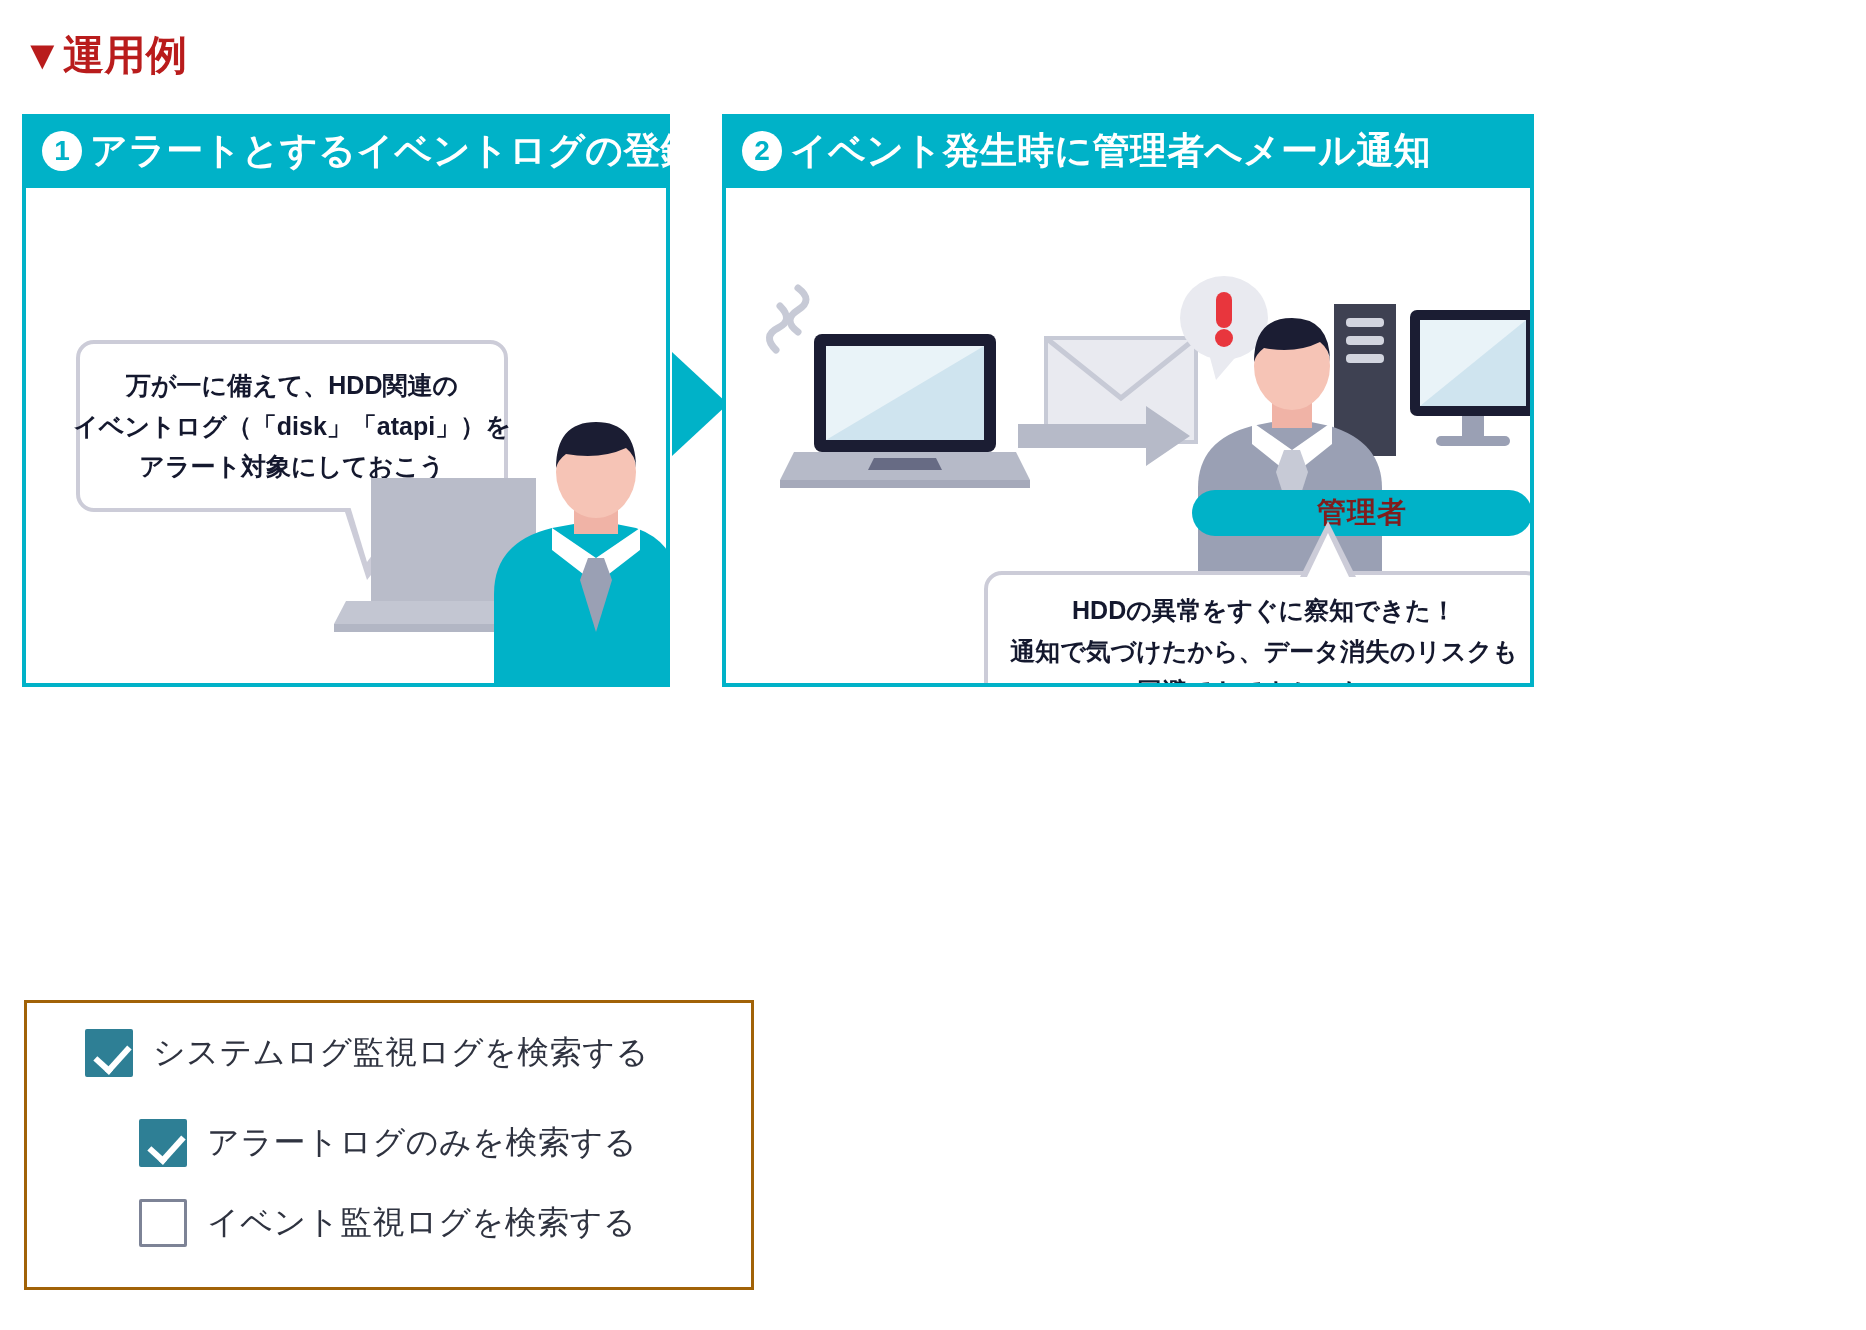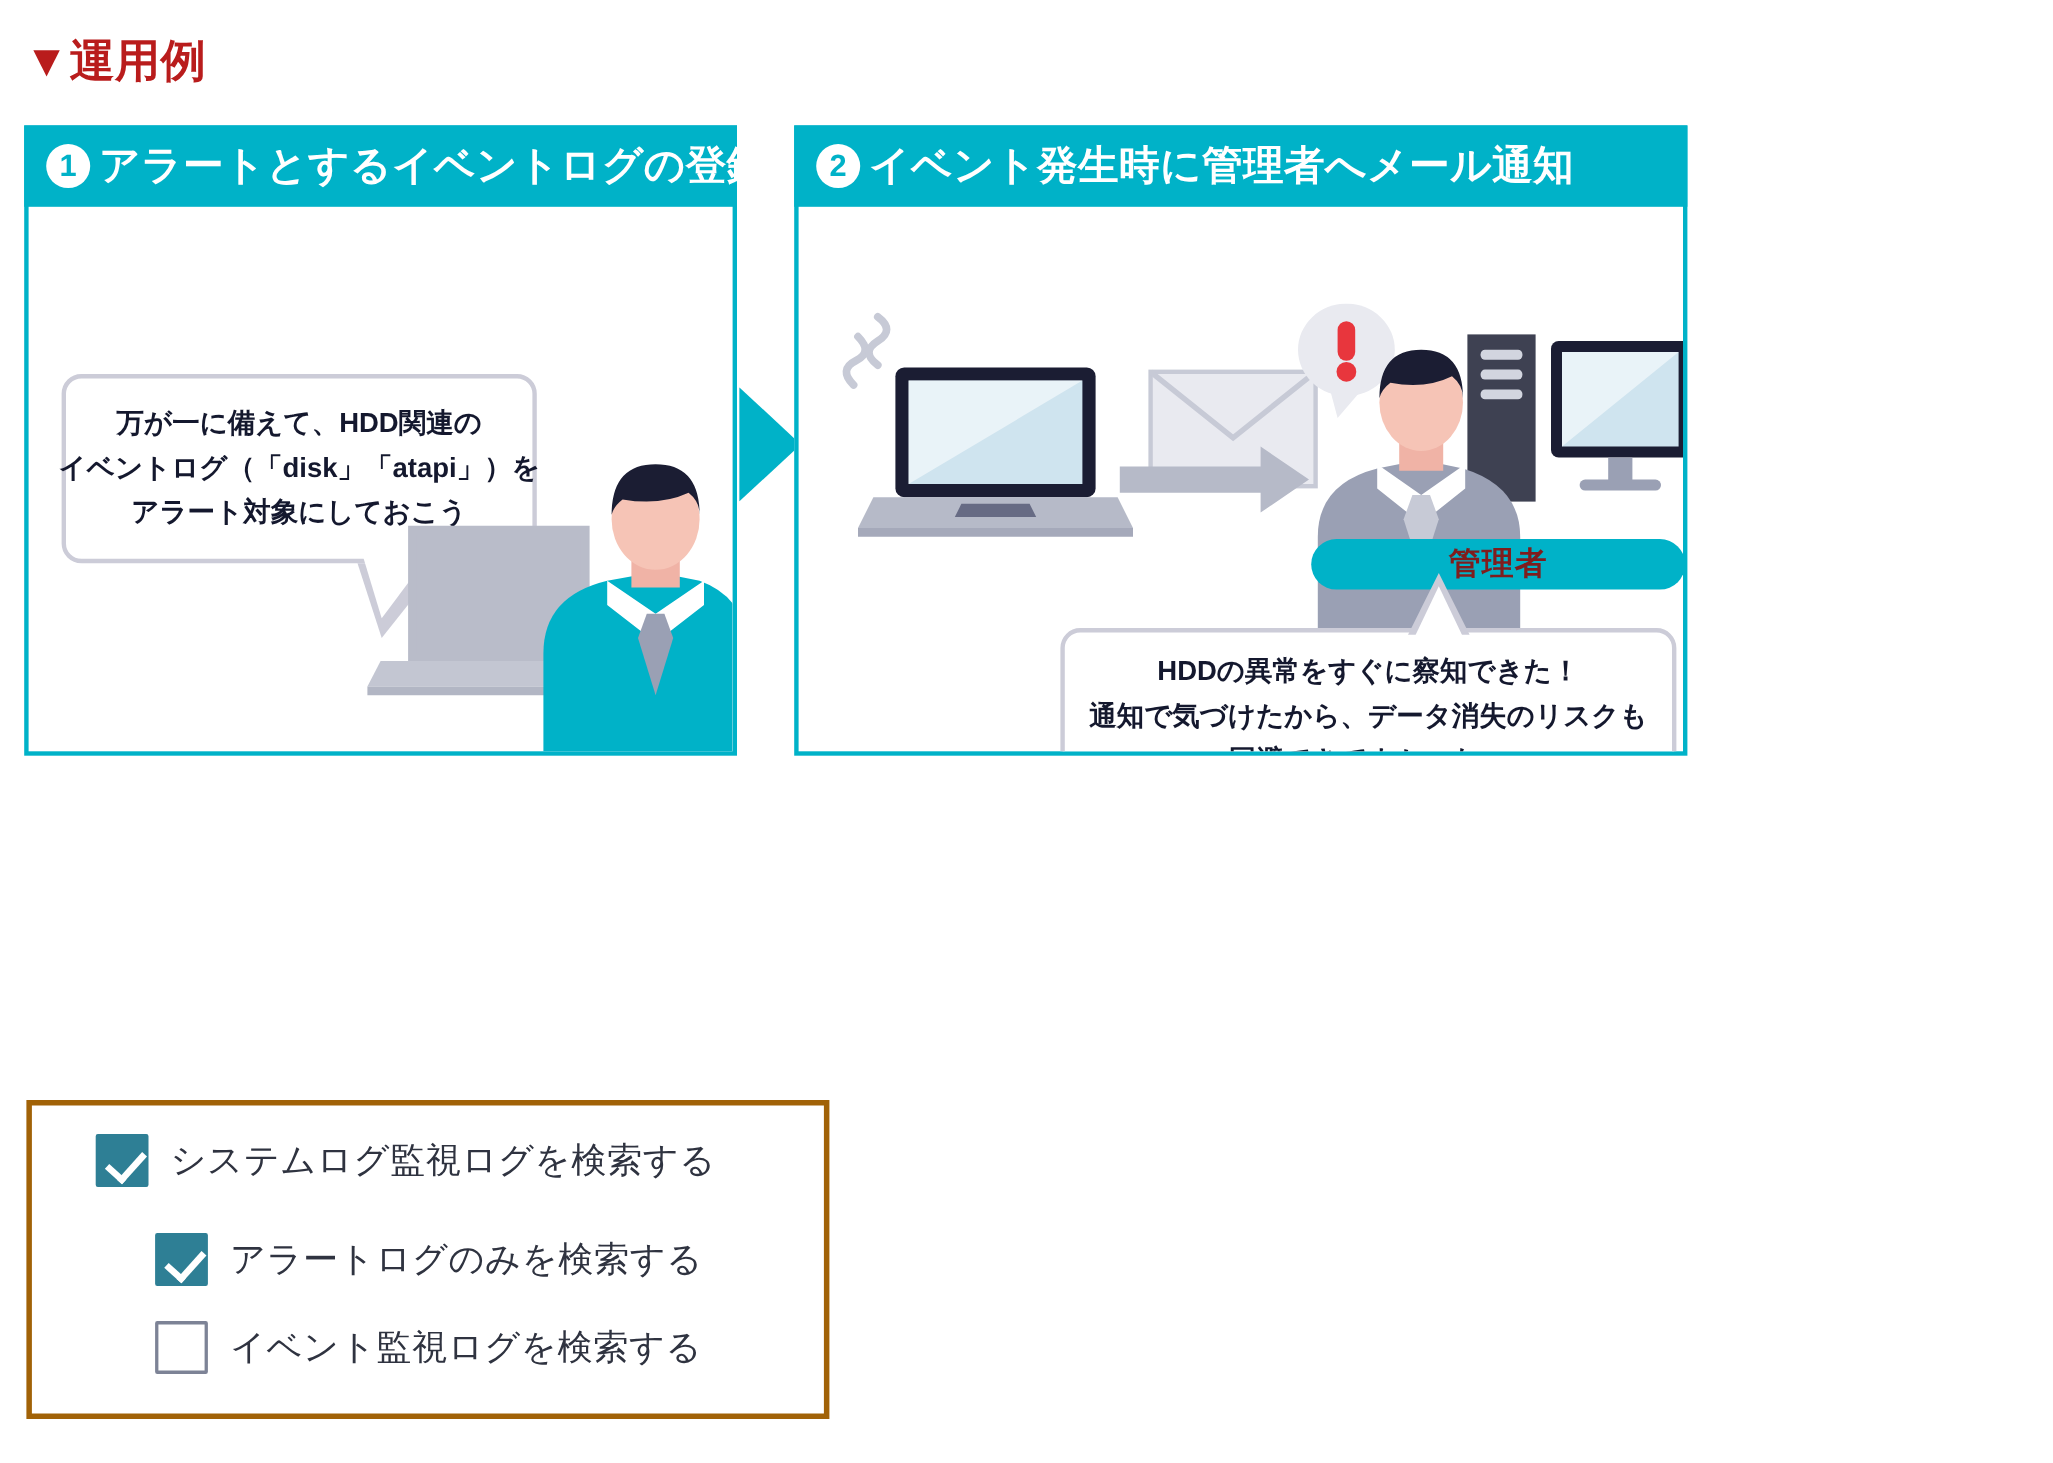--- a/index.html
+++ b/index.html
@@ -64,20 +64,21 @@
   
   .bubble {
     position: absolute;
     background: #ffffff;
     border: 4px solid #ccccd8;
     border-radius: 18px;
     display: flex;
     flex-direction: column;
     justify-content: center;
     align-items: center;
+    margin-left: 20px;
   }
   .bubble-line {
     font-size: 25px;
     font-weight: 700;
     color: #14182e;
     line-height: 1.62;
     white-space: nowrap;
     text-align: center;
   }
   #bubble-1 { left: 30px; top: 152px; width: 432px; height: 172px; }
@@ -140,21 +141,21 @@
     font-weight: 700;
     letter-spacing: 1px;
   }
 
   
   #checkbox-card {
     position: absolute;
     left: 24px; top: 1000px;
     width: 730px; height: 290px;
     background: #ffffff;
-    border: 5px solid #a16207;
+    border: 3px solid #a16207;
   }
   .cb-row {
     display: flex;
     align-items: center;
     position: absolute;
   }
   #cb-row-0 { left: 58px; top: 26px; }
   #cb-row-1 { left: 112px; top: 116px; }
   #cb-row-2 { left: 112px; top: 196px; }
 

